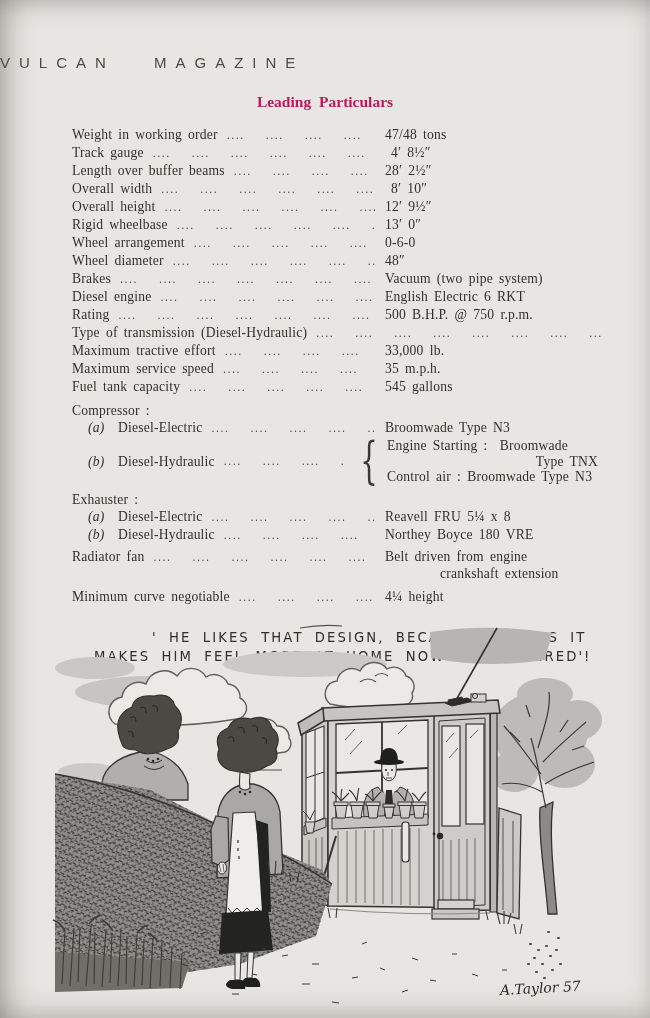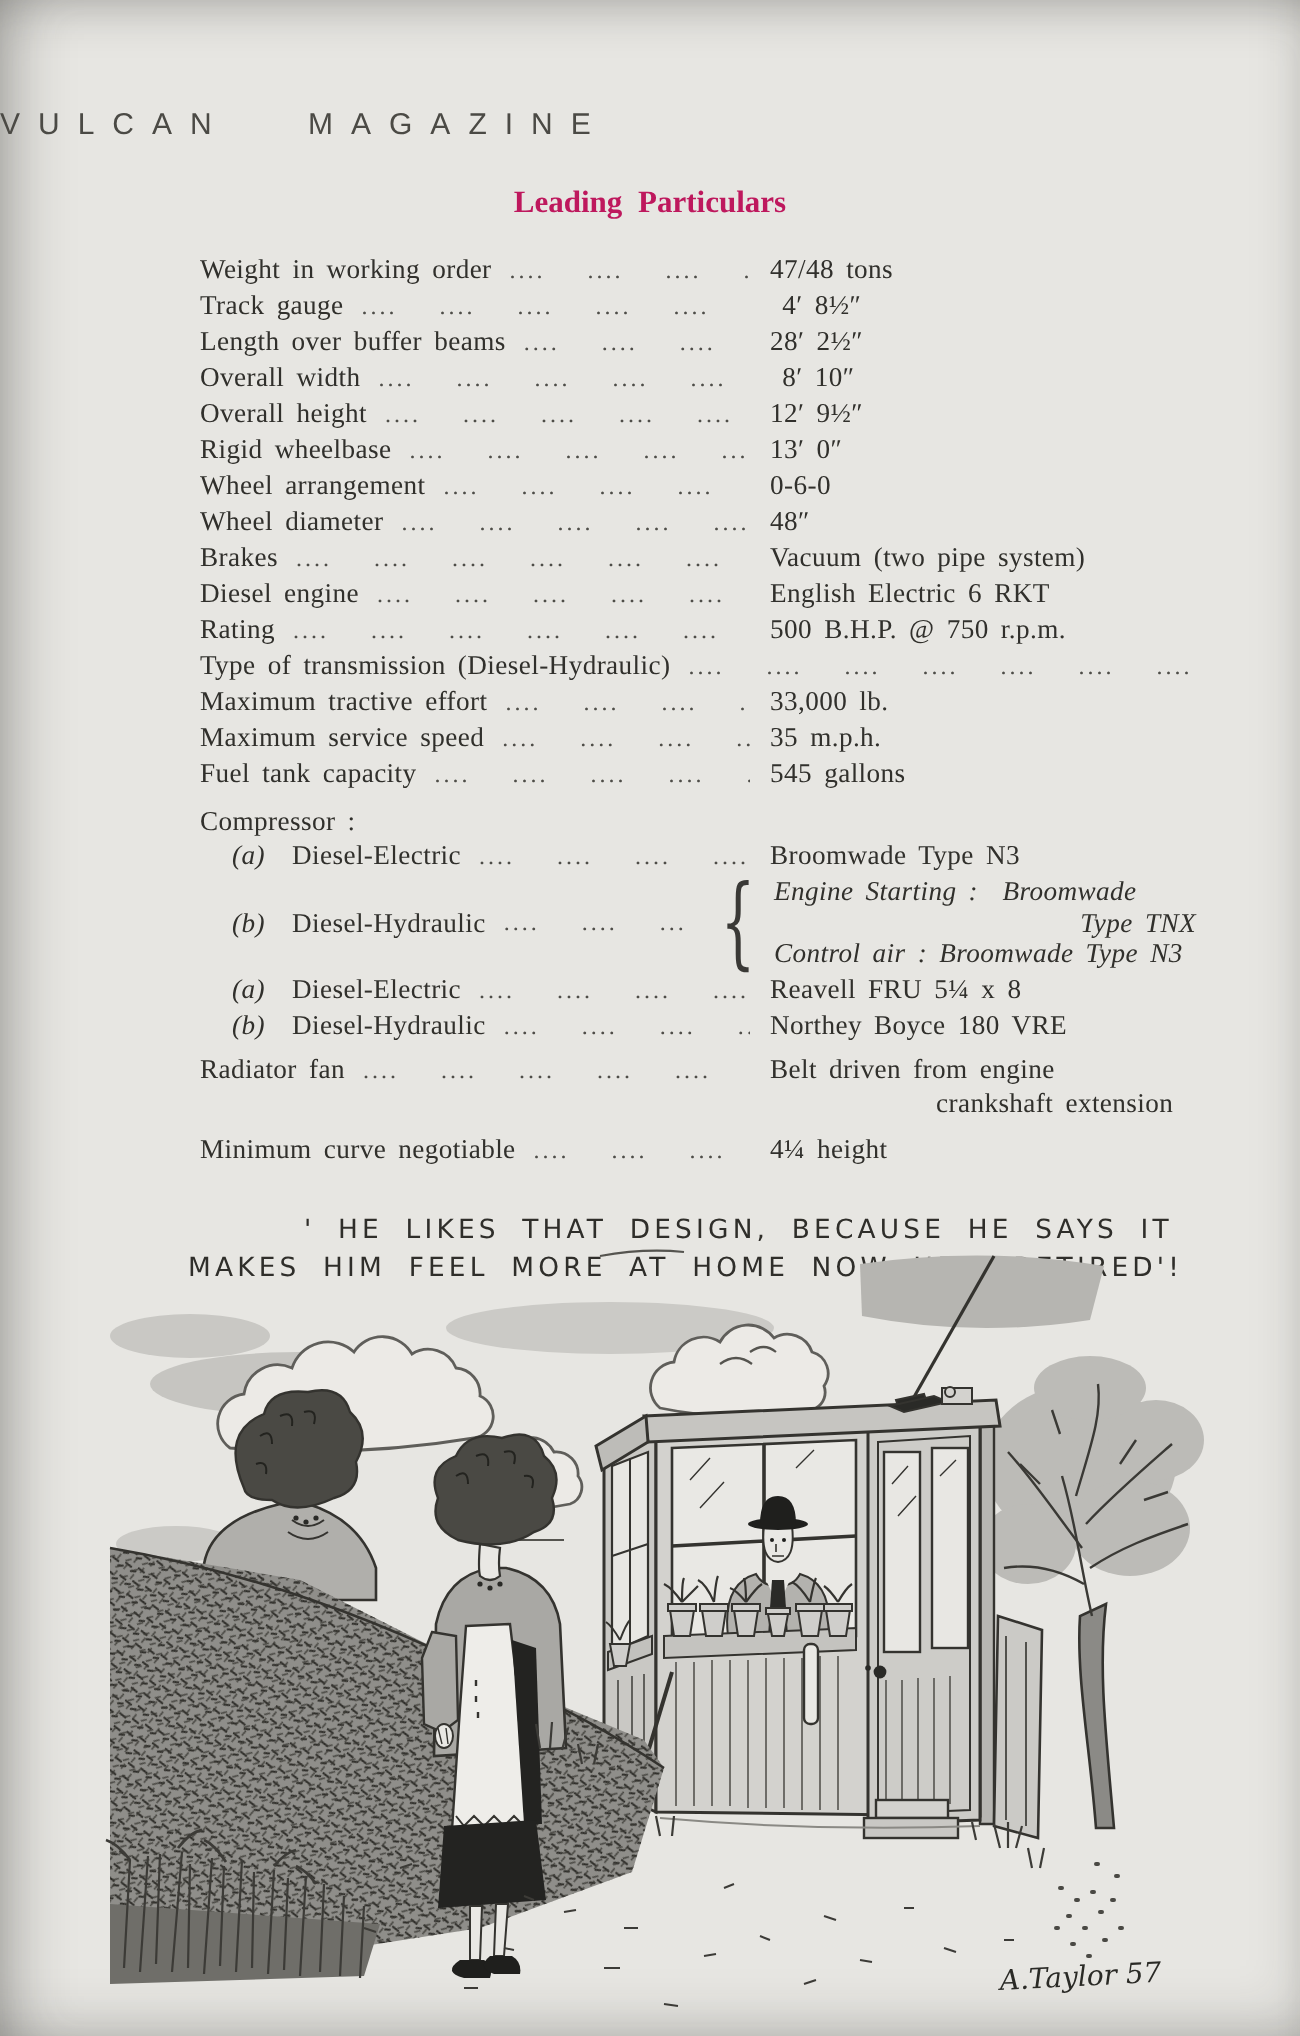--- a/index.html
+++ b/index.html
@@ -26,21 +26,21 @@
   }
   .section-title{
     margin-top:22px;
     text-align:center;
     font-size:15.5px;
     font-weight:bold;
     word-spacing:4px;
     color:#be185d;
   }
   .spec-table{
-    margin:15px 38px 0 100px; 
+    margin:15px 38px 0 72px; 
     font-size:13.6px;
     word-spacing:2.5px;
     letter-spacing:.2px;
   }
   .row{display:flex;align-items:baseline;line-height:17px;}
   .lbl{flex:0 0 auto;white-space:pre;}
   .lbl.sub{padding-left:16px;}
   .prefix{font-style:italic;display:inline-block;width:30px;}
   .leader{
     flex:1 1 auto;overflow:hidden;white-space:nowrap;
@@ -50,21 +50,21 @@
   .val{flex:0 0 227px;white-space:pre;}
   .sec-head{margin-top:6px;line-height:17px;}
   .brace-row{align-items:center;margin:1px 0;}
   .brace{
     flex:0 0 12px;
     font-family:"DejaVu Serif", serif;
     font-size:50px;font-weight:300;color:#3a3936;
     transform:scaleX(.55);
     line-height:0;margin-right:2px;
   }
-  .val.multi{display:flex;flex-direction:column;line-height:15.5px;flex:0 0 225px;font-style:italic;}
+  .val.multi{display:flex;flex-direction:column;line-height:15.5px;flex:0 0 225px;}
   .vline{white-space:pre;}
   .vline.right{text-align:right;padding-right:14px;}
   .cont-line{margin-left:368px;line-height:16px;white-space:pre;}
   .mt4{margin-top:4px;} .mt6{margin-top:6px;}
   .caption{
     margin-top:22px;
     font-family:"DejaVu Sans", sans-serif;
     font-size:13.2px;
     letter-spacing:2.1px;
     word-spacing:5px;
@@ -174,20 +174,21 @@
       <span class="lbl sub"><span class="prefix">(b)</span><span>Diesel-Hydraulic</span></span>
       <span class="leader">....&nbsp;&nbsp;&nbsp;....&nbsp;&nbsp;&nbsp;....&nbsp;&nbsp;&nbsp;....&nbsp;&nbsp;&nbsp;....&nbsp;&nbsp;&nbsp;....&nbsp;&nbsp;&nbsp;....&nbsp;&nbsp;&nbsp;....&nbsp;&nbsp;&nbsp;....&nbsp;&nbsp;&nbsp;....&nbsp;&nbsp;&nbsp;....&nbsp;&nbsp;&nbsp;....&nbsp;&nbsp;&nbsp;....&nbsp;&nbsp;&nbsp;....&nbsp;&nbsp;&nbsp;....&nbsp;&nbsp;&nbsp;....&nbsp;&nbsp;&nbsp;</span>
       <span class="brace">{</span>
       <span class="val multi">
         <span class="vline">Engine Starting :  Broomwade</span>
         <span class="vline right">Type TNX</span>
         <span class="vline">Control air : Broomwade Type N3</span>
       </span>
     </div>
 
+    <div class="sec-head">Exhauster :</div>
     <div class="row">
       <span class="lbl sub"><span class="prefix">(a)</span><span>Diesel-Electric</span></span>
       <span class="leader">....&nbsp;&nbsp;&nbsp;....&nbsp;&nbsp;&nbsp;....&nbsp;&nbsp;&nbsp;....&nbsp;&nbsp;&nbsp;....&nbsp;&nbsp;&nbsp;....&nbsp;&nbsp;&nbsp;....&nbsp;&nbsp;&nbsp;....&nbsp;&nbsp;&nbsp;....&nbsp;&nbsp;&nbsp;....&nbsp;&nbsp;&nbsp;....&nbsp;&nbsp;&nbsp;....&nbsp;&nbsp;&nbsp;....&nbsp;&nbsp;&nbsp;....&nbsp;&nbsp;&nbsp;....&nbsp;&nbsp;&nbsp;....&nbsp;&nbsp;&nbsp;</span>
       <span class="val">Reavell FRU 5¼ x 8</span>
     </div>
     <div class="row">
       <span class="lbl sub"><span class="prefix">(b)</span><span>Diesel-Hydraulic</span></span>
       <span class="leader">....&nbsp;&nbsp;&nbsp;....&nbsp;&nbsp;&nbsp;....&nbsp;&nbsp;&nbsp;....&nbsp;&nbsp;&nbsp;....&nbsp;&nbsp;&nbsp;....&nbsp;&nbsp;&nbsp;....&nbsp;&nbsp;&nbsp;....&nbsp;&nbsp;&nbsp;....&nbsp;&nbsp;&nbsp;....&nbsp;&nbsp;&nbsp;....&nbsp;&nbsp;&nbsp;....&nbsp;&nbsp;&nbsp;....&nbsp;&nbsp;&nbsp;....&nbsp;&nbsp;&nbsp;....&nbsp;&nbsp;&nbsp;....&nbsp;&nbsp;&nbsp;</span>
       <span class="val">Northey Boyce 180 VRE</span>
     </div>

